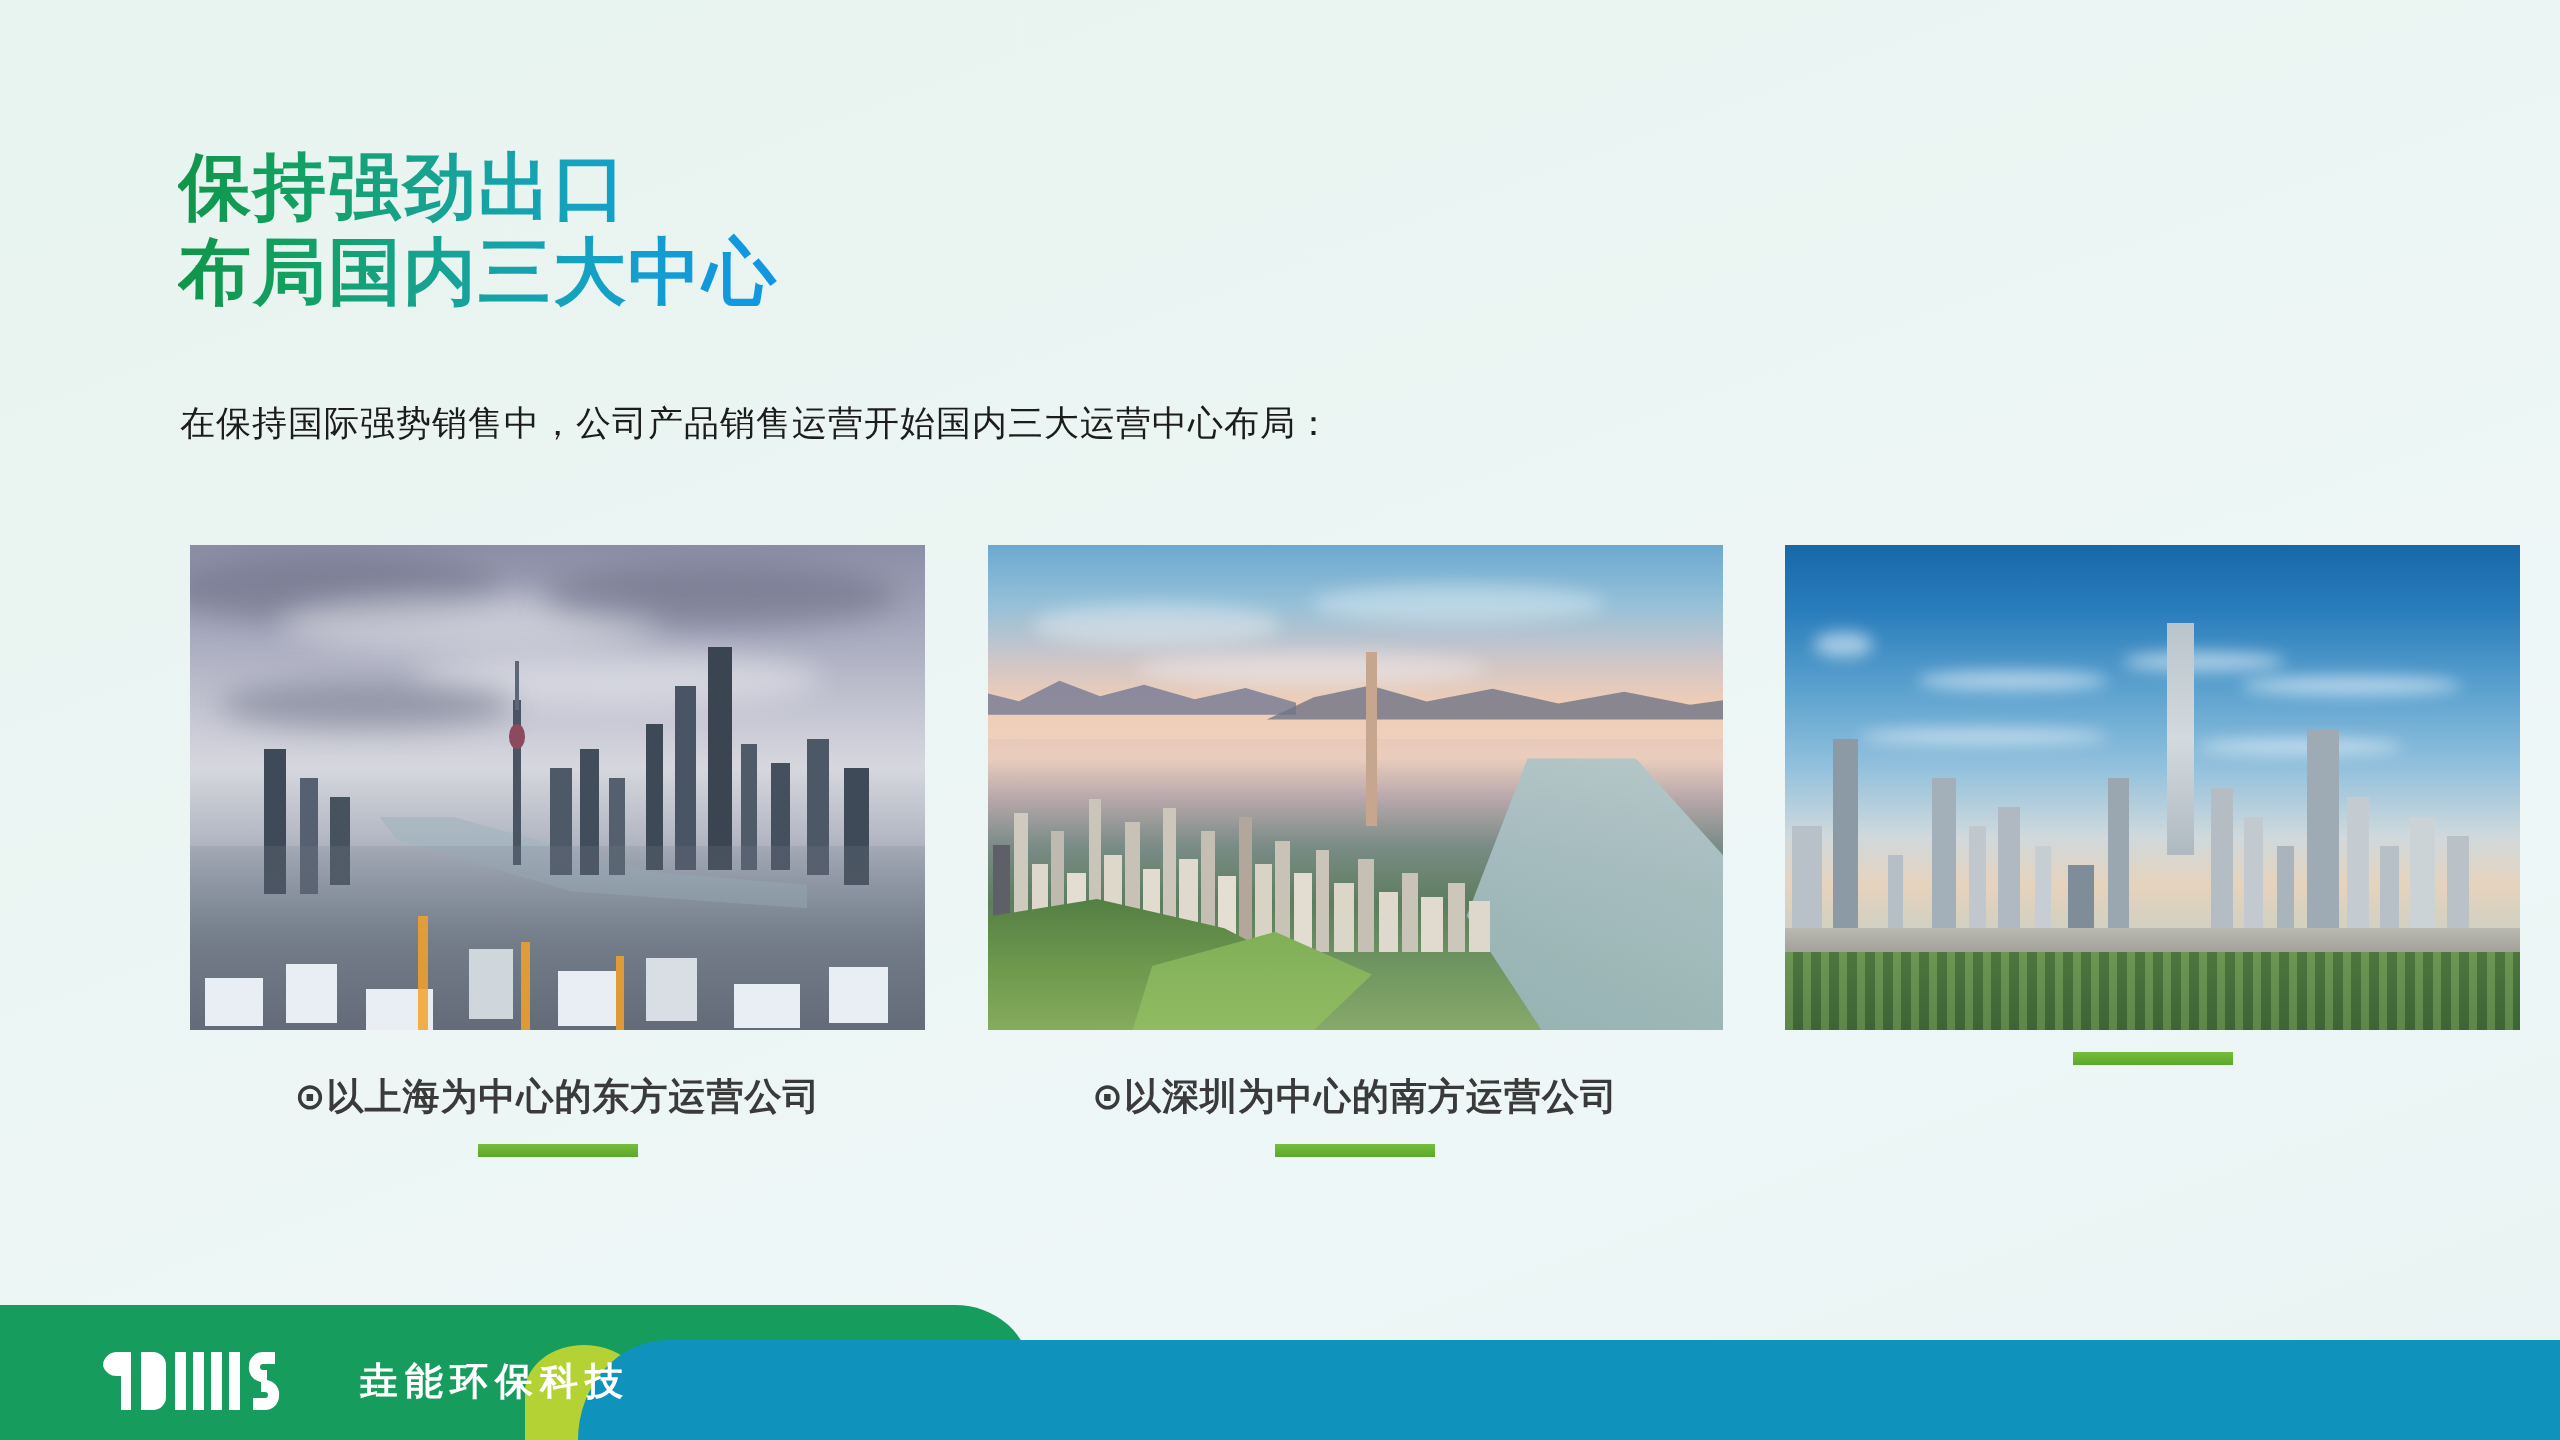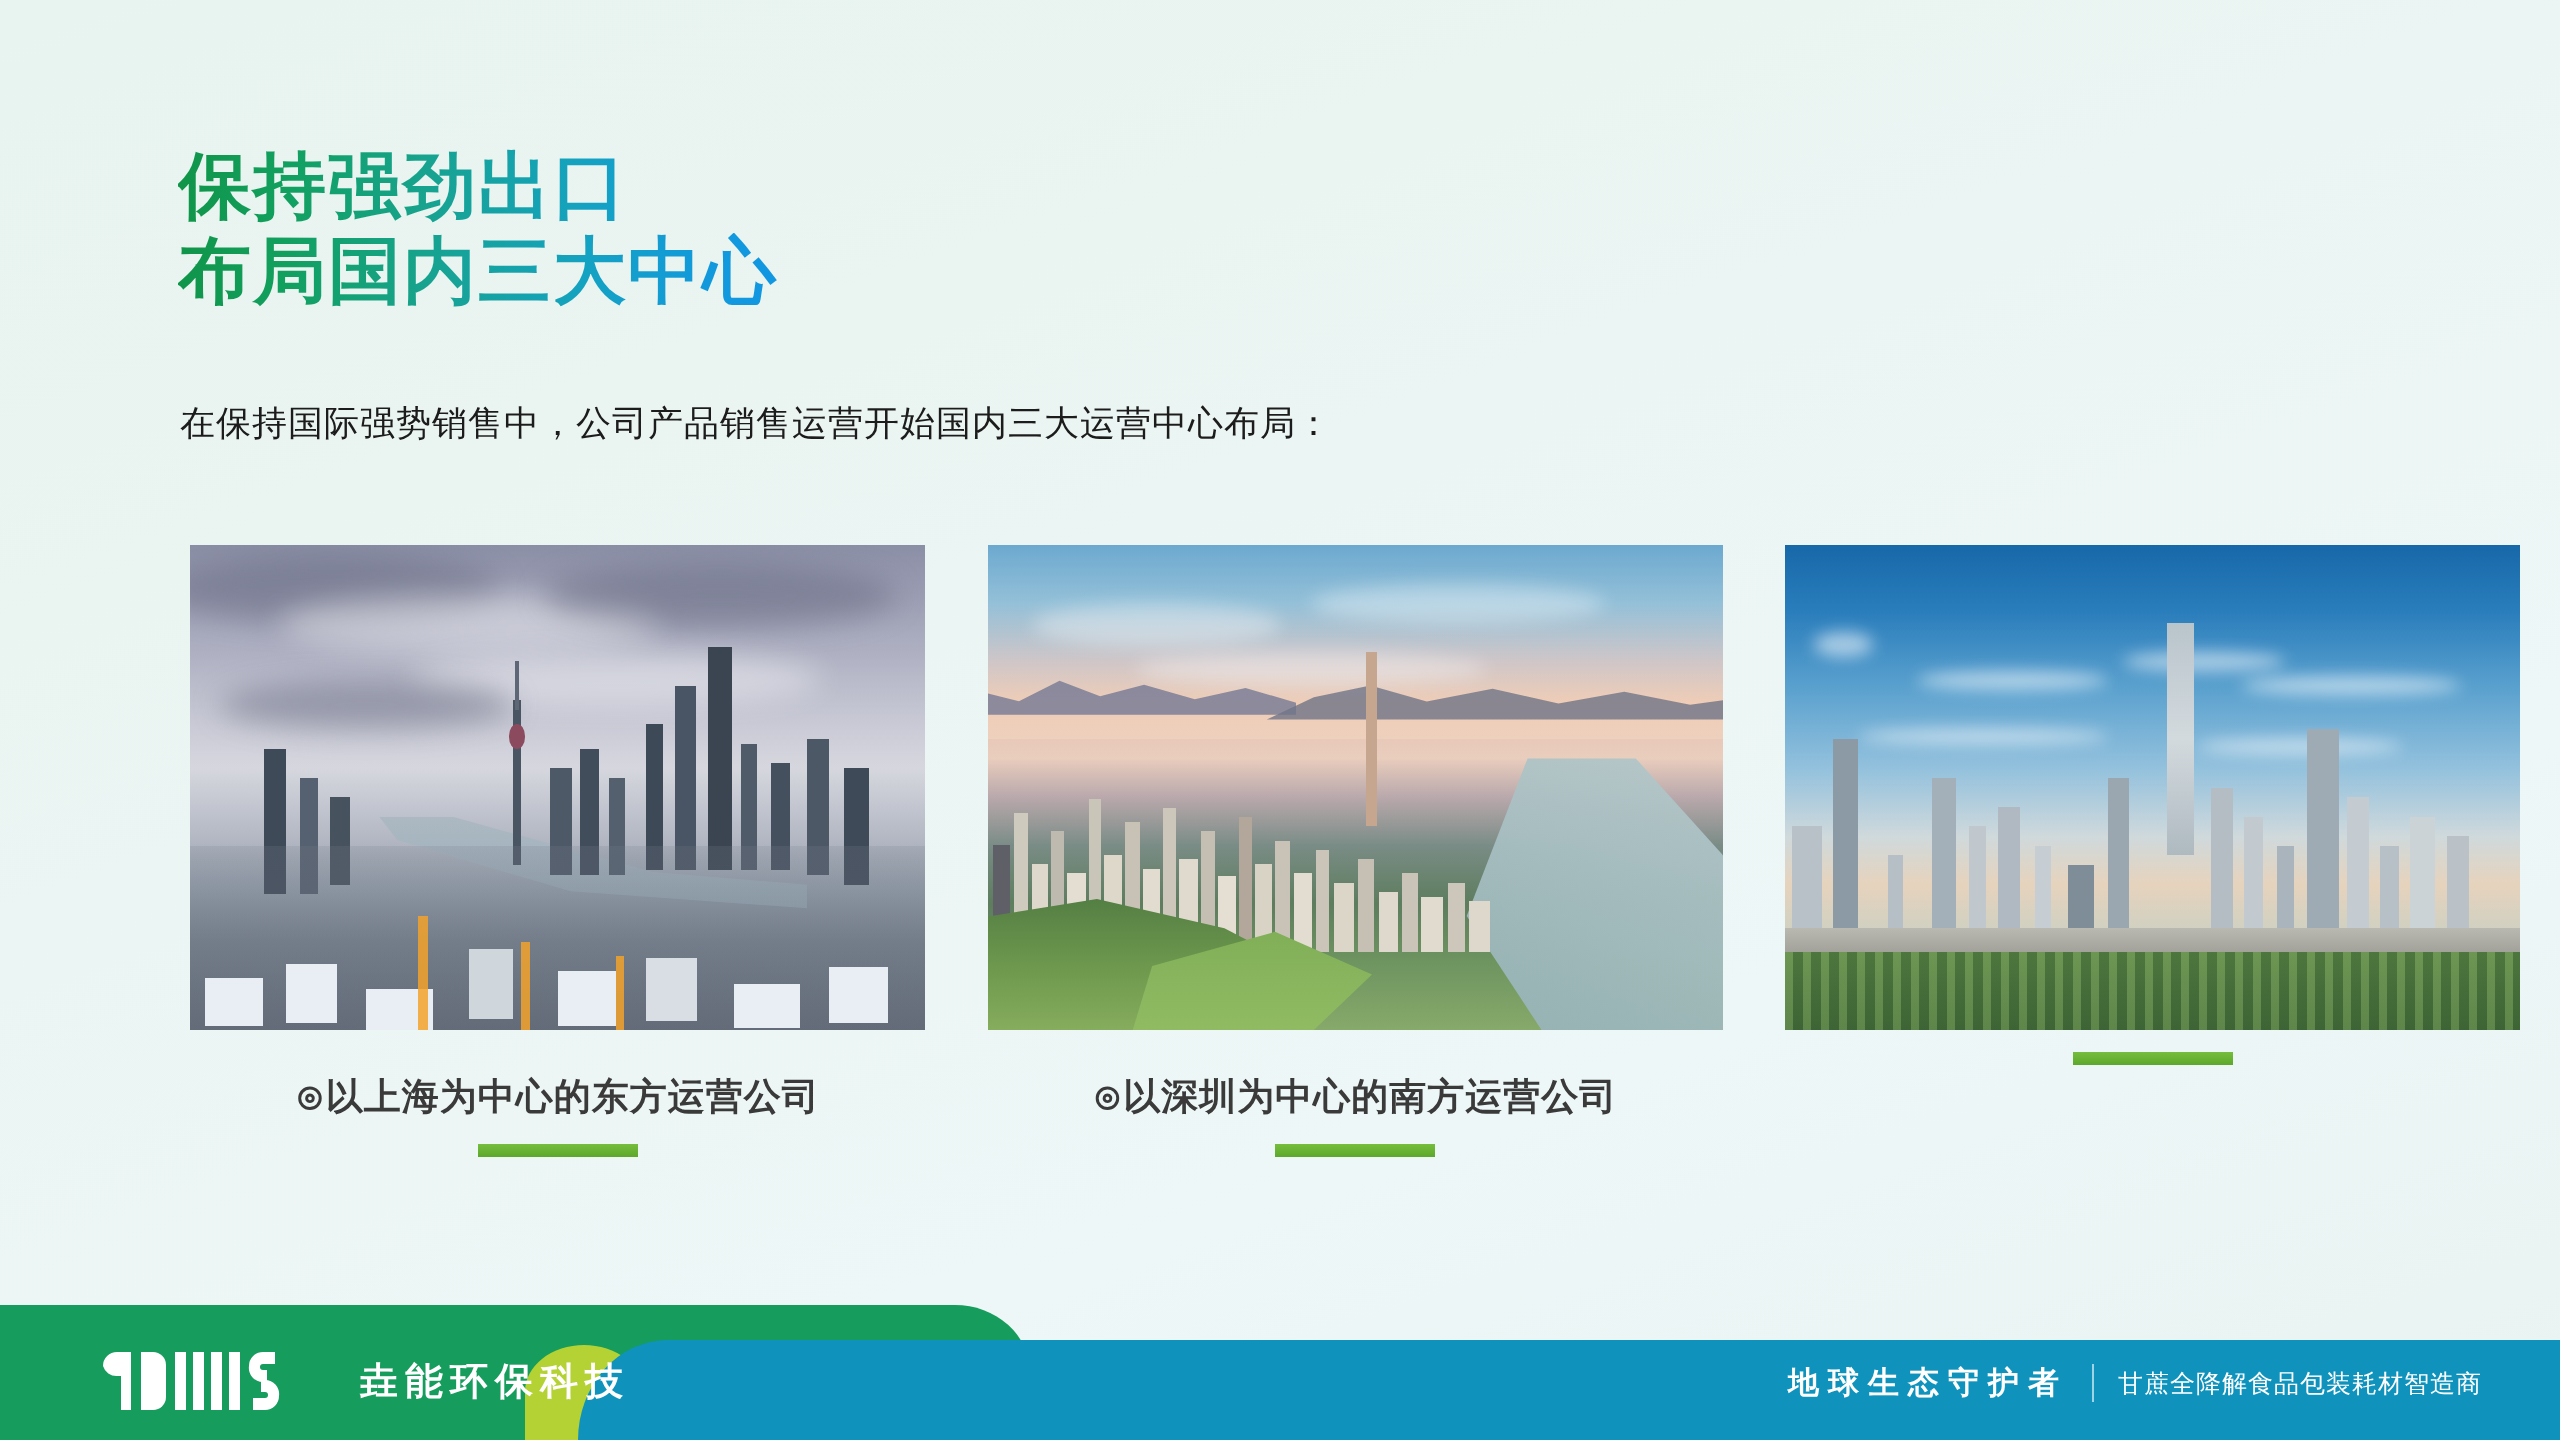--- a/index.html
+++ b/index.html
@@ -10,21 +10,20 @@
     background:#eaf4f1;
     position:relative;
   }
 
   
   .slide {
     position:absolute; inset:0;
     background:
       radial-gradient(ellipse 120% 90% at 18% 10%, #e7f4ef 0%, #e9f4f3 45%, #edf6f6 100%);
     overflow:hidden;
-    font-family:Liberation Serif, serif;
   }
   .bg-wash {
     position:absolute; inset:0;
     background:linear-gradient(160deg,#e8f4ef 0%, #ebf5f3 40%, #eef7f7 70%, #e9f3f2 100%);
   }
 
   
   .heading {
     position:absolute; left:178px; top:148px;
     line-height:1.08;
@@ -338,19 +337,14 @@
             <rect x="126" y="0" width="11" height="58"></rect>
 
             <path d="M146 14A14 14 0 0 1 160 0h12v12h-12a3 3 0 0 0 0 6h4v12h-4a14 14 0 0 1-14-16z"></path>
             <path d="M176 44a14 14 0 0 1-14 14h-12V46h12a3 3 0 0 0 0-6h-4V28h4a14 14 0 0 1 14 16z"></path>
           </g>
         </svg>
       </span>
       <span class="logo-cn">垚能环保科技</span>
     </div>
 
-    <div class="foot-right">
-      <span class="foot-slogan">地球生态守护者</span>
-      <span class="foot-div"></span>
-      <span class="foot-sub">甘蔗全降解食品包装耗材智造商</span>
-    </div>
   </div>
 </div>
 
 </body></html>

